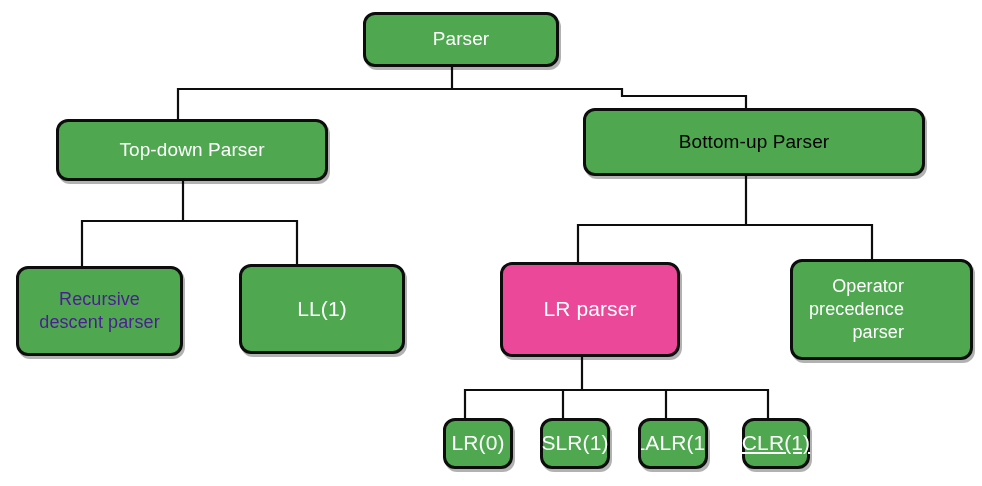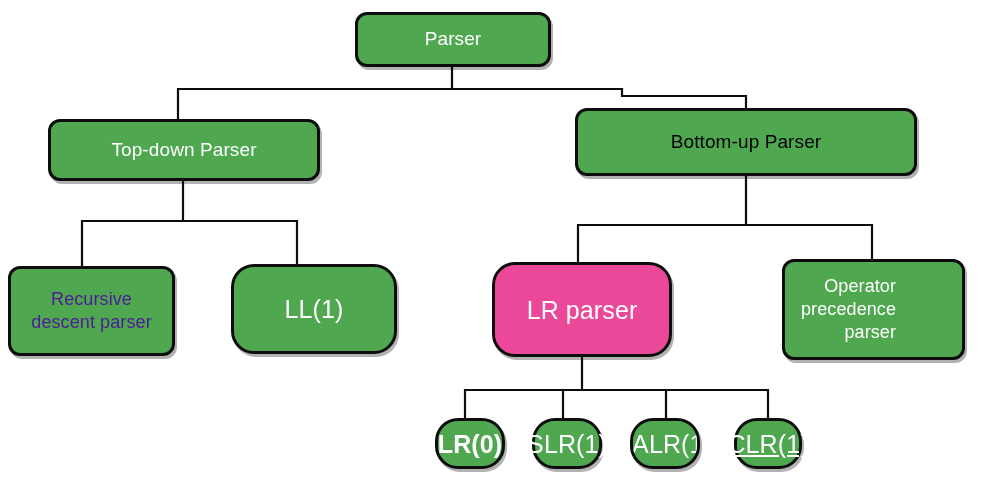--- a/index.html
+++ b/index.html
@@ -33,41 +33,42 @@
     border-radius: 12px;
     color: #ffffff;
     display: flex;
     align-items: center;
     justify-content: center;
     text-align: center;
     line-height: 1.28;
     letter-spacing: 0.1px;
     z-index: 2;
     box-shadow: 2px 3px 0 rgba(0,0,0,0.30);
+    margin-left: 8px;
   }
   .node-label {
     display: block;
     padding: 0 6px;
     white-space: pre-line;
   }
   .node.align-left {
     justify-content: flex-start;
     text-align: right;
   }
   .node.align-left .node-label {
     padding-left: 16px;
   }
   .node.clip .node-label {
     white-space: nowrap;
     padding: 0 2px;
   }
   .size-root   { font-size: 19px; }
   .size-branch { font-size: 19px; }
   .size-mid    { font-size: 18px; }
-  .size-leaf   { font-size: 25px; border-radius: 23px; }
+  .size-leaf   { font-size: 21px; }
 </style>
 </head>
 <body>
 
 <div id="diagram-canvas">
 
   <svg id="connector-layer" viewBox="0 0 982 486" xmlns="http://www.w3.org/2000/svg">
       <path d="M 452 67 L 452 89 M 178 89 L 622 89 M 178 89 L 178 119 M 622 89 L 622 96 L 746 96 L 746 108" fill="none" stroke="#0d0d0d" stroke-width="2.2" stroke-linecap="square"></path>
       <path d="M 183 181 L 183 221 M 82 221 L 297 221 M 82 221 L 82 266 M 297 221 L 297 264" fill="none" stroke="#0d0d0d" stroke-width="2.2" stroke-linecap="square"></path>
       <path d="M 746 176 L 746 225 M 578 225 L 872 225 M 578 225 L 578 262 M 872 225 L 872 259" fill="none" stroke="#0d0d0d" stroke-width="2.2" stroke-linecap="square"></path>
@@ -92,21 +93,21 @@
         <span class="node-label">LL(1)</span>
       </div>
       <div class="node size-leaf" style="left: 492px; top: 262px; width: 180px; height: 95px; background: #ec4899; border-color: rgb(13, 13, 13); color: rgb(255, 255, 255);">
         <span class="node-label">LR parser</span>
       </div>
       <div class="node size-mid align-left" style="left: 782px; top: 259px; width: 183px; height: 101px; background: rgb(79, 167, 80); border-color: rgb(13, 13, 13); color: rgb(255, 255, 255);">
         <span class="node-label">Operator
 precedence
 parser</span>
       </div>
-      <div class="node size-leaf" style="left: 435px; top: 418px; width: 70px; height: 51px; background: rgb(79, 167, 80); border-color: rgb(13, 13, 13); color: rgb(255, 255, 255); font-weight: bold;">
+      <div class="node size-leaf" style="left: 435px; top: 418px; width: 70px; height: 51px; background: rgb(79, 167, 80); border-color: rgb(13, 13, 13); color: rgb(255, 255, 255);">
         <span class="node-label">LR(0)</span>
       </div>
       <div class="node size-leaf" style="left: 532px; top: 418px; width: 70px; height: 51px; background: rgb(79, 167, 80); border-color: rgb(13, 13, 13); color: rgb(255, 255, 255);">
         <span class="node-label">SLR(1)</span>
       </div>
       <div class="node size-leaf clip" style="left: 630px; top: 418px; width: 70px; height: 51px; background: rgb(79, 167, 80); border-color: rgb(13, 13, 13); color: rgb(255, 255, 255); overflow: hidden;">
         <span class="node-label">LALR(1)</span>
       </div>
       <div class="node size-leaf" style="left: 734px; top: 418px; width: 68px; height: 51px; background: rgb(79, 167, 80); border-color: rgb(13, 13, 13); color: rgb(255, 255, 255); text-decoration: underline;">
         <span class="node-label">CLR(1)</span>

